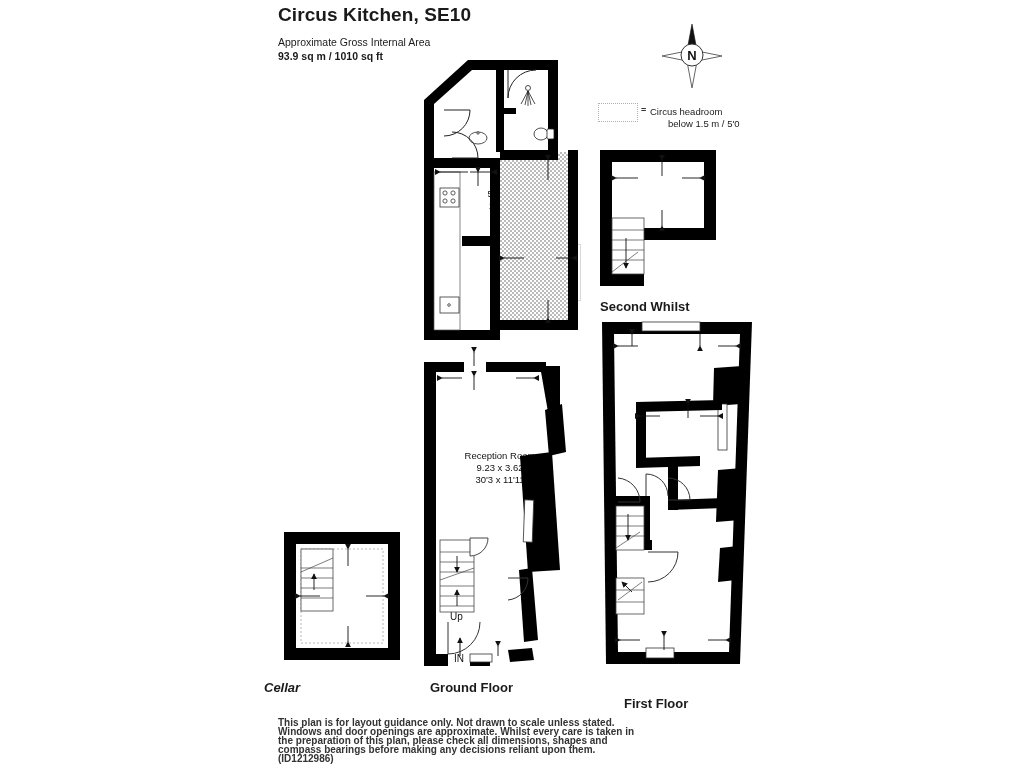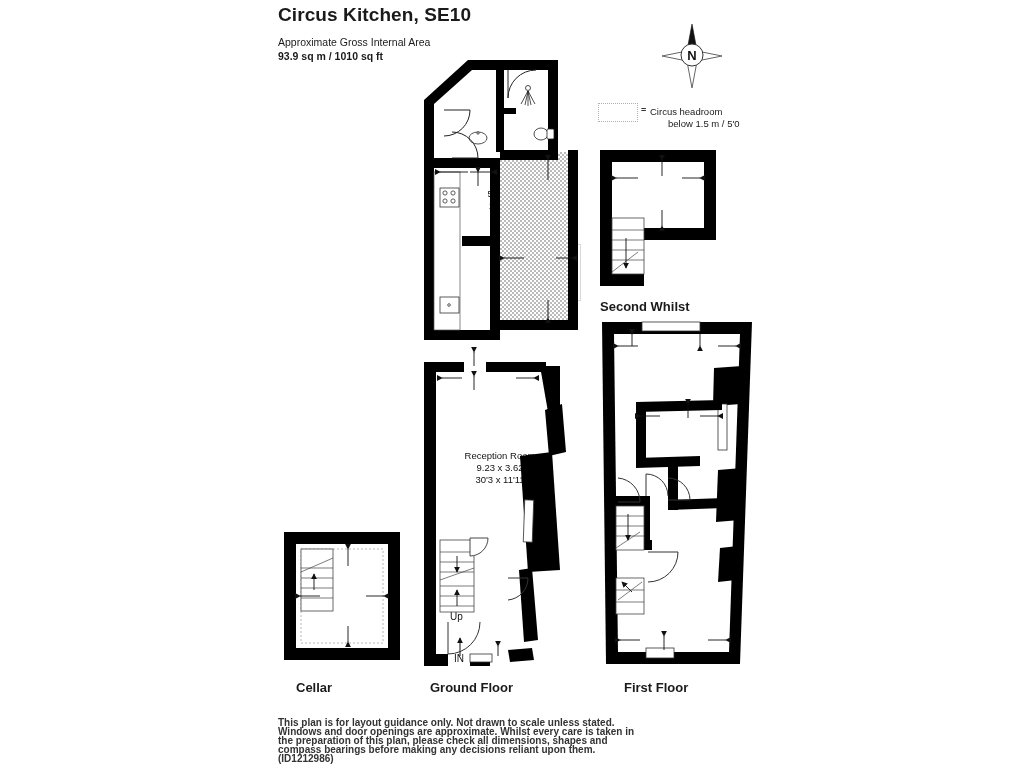--- a/index.html
+++ b/index.html
@@ -75,23 +75,23 @@
     white-space: nowrap;
     padding-left: 18px;
   }
   
   .floor-caption {
     position: absolute;
     font-size: 13px;
     font-weight: bold;
     white-space: nowrap;
   }
-  #cap-cellar  { left: 296px; top: 680px; }
+  #cap-cellar  { left: 264px; top: 680px; font-style: italic; }
   #cap-ground  { left: 430px; top: 680px; }
-  #cap-first   { left: 600px; top: 680px; padding-left: 24px; }
+  #cap-first   { left: 600px; top: 696px; padding-left: 24px; }
   #cap-second  { left: 600px; top: 299px; }
   
   .room-text {
     position: absolute;
     text-align: center;
     font-size: 9.5px;
     line-height: 12.2px;
     white-space: nowrap;
     color: #111;
   }

